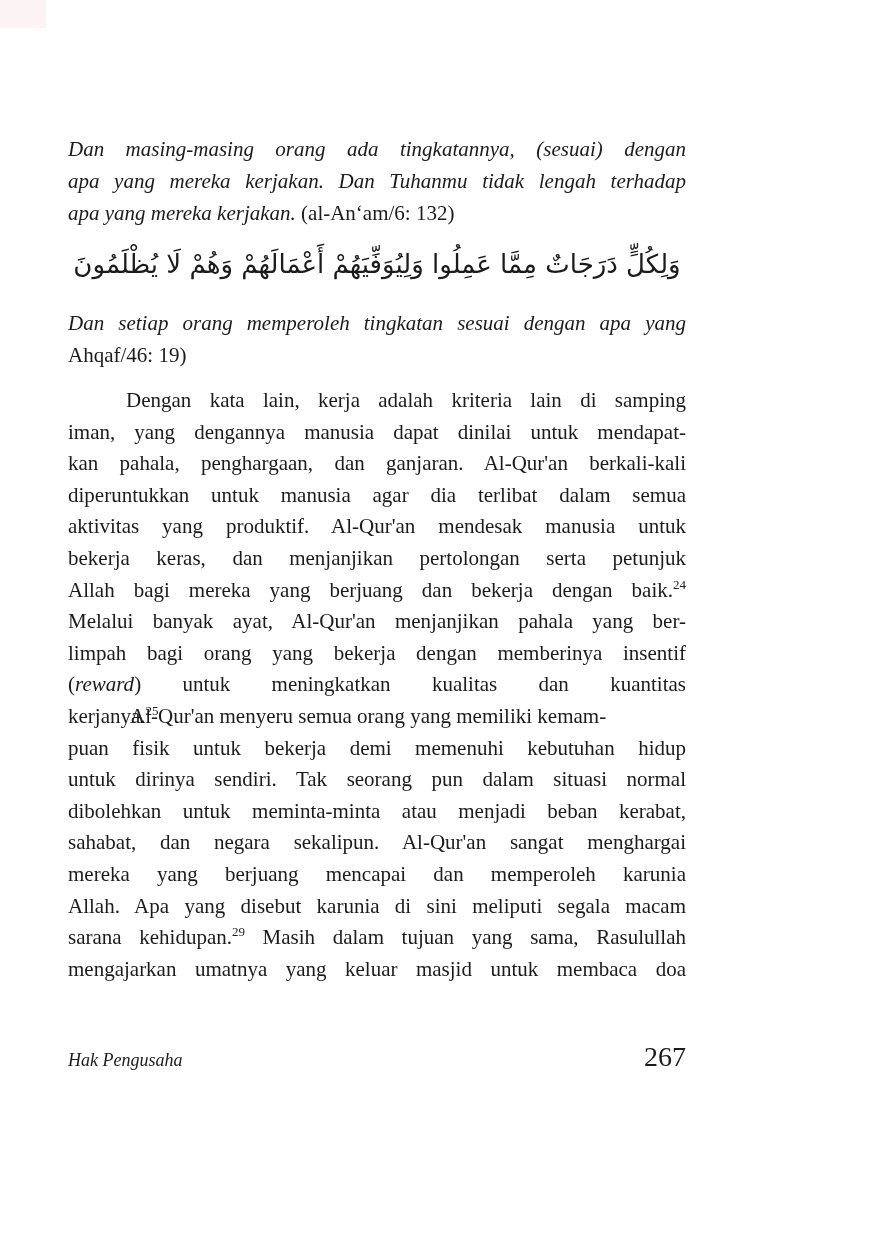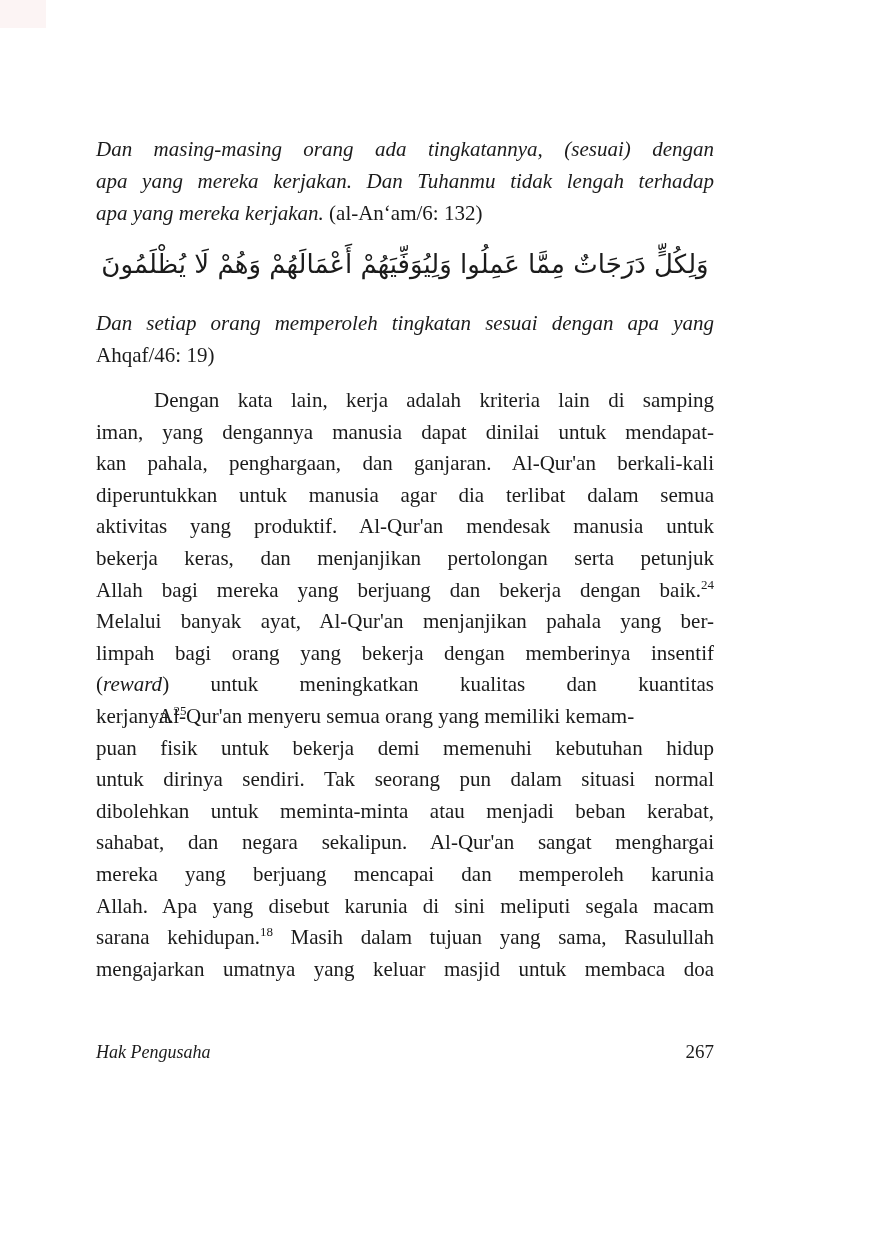--- a/index.html
+++ b/index.html
@@ -7,21 +7,21 @@
     width:875px;height:1240px;
     background:#ffffff;
     font-family:"Liberation Serif","DejaVu Serif",serif;
     color:#1b1b1b;
     overflow:hidden;
     position:relative;
   }
   .page{
     box-sizing:border-box;
     width:875px;height:1240px;
-    padding:133px 129px 0 96px;
+    padding:133px 129px 0 68px;
     position:relative;
   }
   .scan-artifact{
     position:absolute;left:0;top:0;width:46px;height:28px;
     background:#fcf4f4;
   }
   .textcol{width:618px;}
   .line{
     position:relative;
     text-align:justify;
@@ -59,21 +59,21 @@
     width:618px;
     display:flex;
     justify-content:space-between;
     align-items:baseline;
   }
   .footer-left{
     font-style:italic;
     font-size:18px;
   }
   .footer-right{
-    font-size:19px;
+    font-size:28px;
   }
 </style>
 </head>
 <body>
 
 <div class="scan-artifact"></div>
 
 <div class="page">
   <div class="textcol">
 
@@ -103,21 +103,21 @@
         <div class="line just"><span class="r">Melalui banyak ayat, Al-Qur'an menjanjikan pahala yang ber-</span></div>
         <div class="line just"><span class="r">limpah bagi orang yang bekerja dengan memberinya insentif</span></div>
         <div class="line just"><span class="r">(</span><span class="i">reward</span><span class="r">) untuk meningkatkan kualitas dan kuantitas</span></div>
         <div class="line"><span class="r">kerjanya.</span><span class="sup">25</span><span class="r" style="position: absolute; left: 62px; top: 0px; white-space: nowrap;">Al-Qur'an menyeru semua orang yang memiliki kemam-</span></div>
         <div class="line just"><span class="r">puan fisik untuk bekerja demi memenuhi kebutuhan hidup</span></div>
         <div class="line just"><span class="r">untuk dirinya sendiri. Tak seorang pun dalam situasi normal</span></div>
         <div class="line just"><span class="r">dibolehkan untuk meminta-minta atau menjadi beban kerabat,</span></div>
         <div class="line just"><span class="r">sahabat, dan negara sekalipun. Al-Qur'an sangat menghargai</span></div>
         <div class="line just"><span class="r">mereka yang berjuang mencapai dan memperoleh karunia</span></div>
         <div class="line just"><span class="r">Allah. Apa yang disebut karunia di sini meliputi segala macam</span></div>
-        <div class="line just"><span class="r">sarana kehidupan.</span><span class="sup">18</span><span class="r"> Masih dalam tujuan yang sama, Rasulullah</span></div>
+        <div class="line just"><span class="r">sarana kehidupan.</span><span class="sup">29</span><span class="r"> Masih dalam tujuan yang sama, Rasulullah</span></div>
         <div class="line just"><span class="r">mengajarkan umatnya yang keluar masjid untuk membaca doa</span></div>
       </div>
 
     <div class="footer">
       <span class="footer-left">Hak Pengusaha</span>
       <span class="footer-right">267</span>
     </div>
 
   </div>
 </div>

